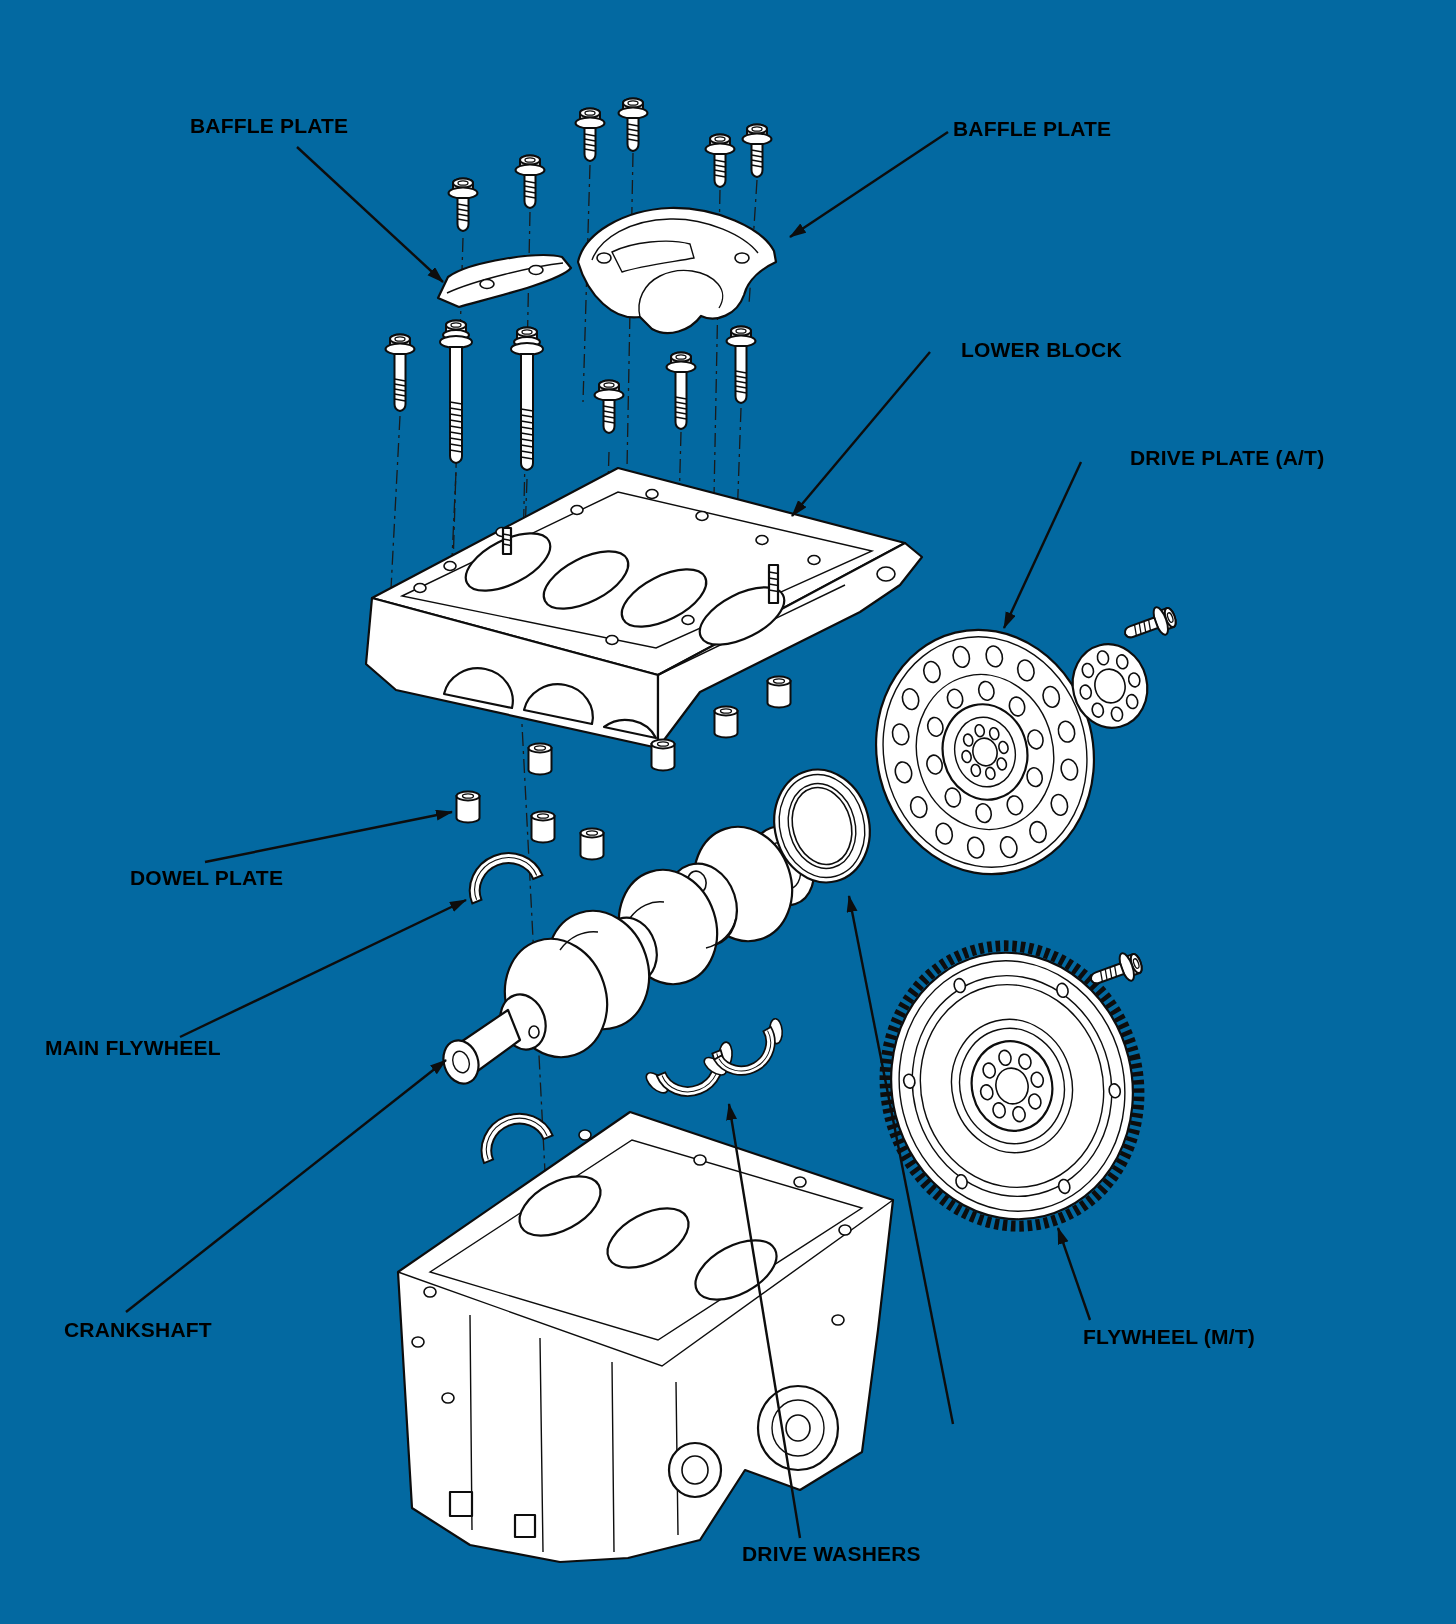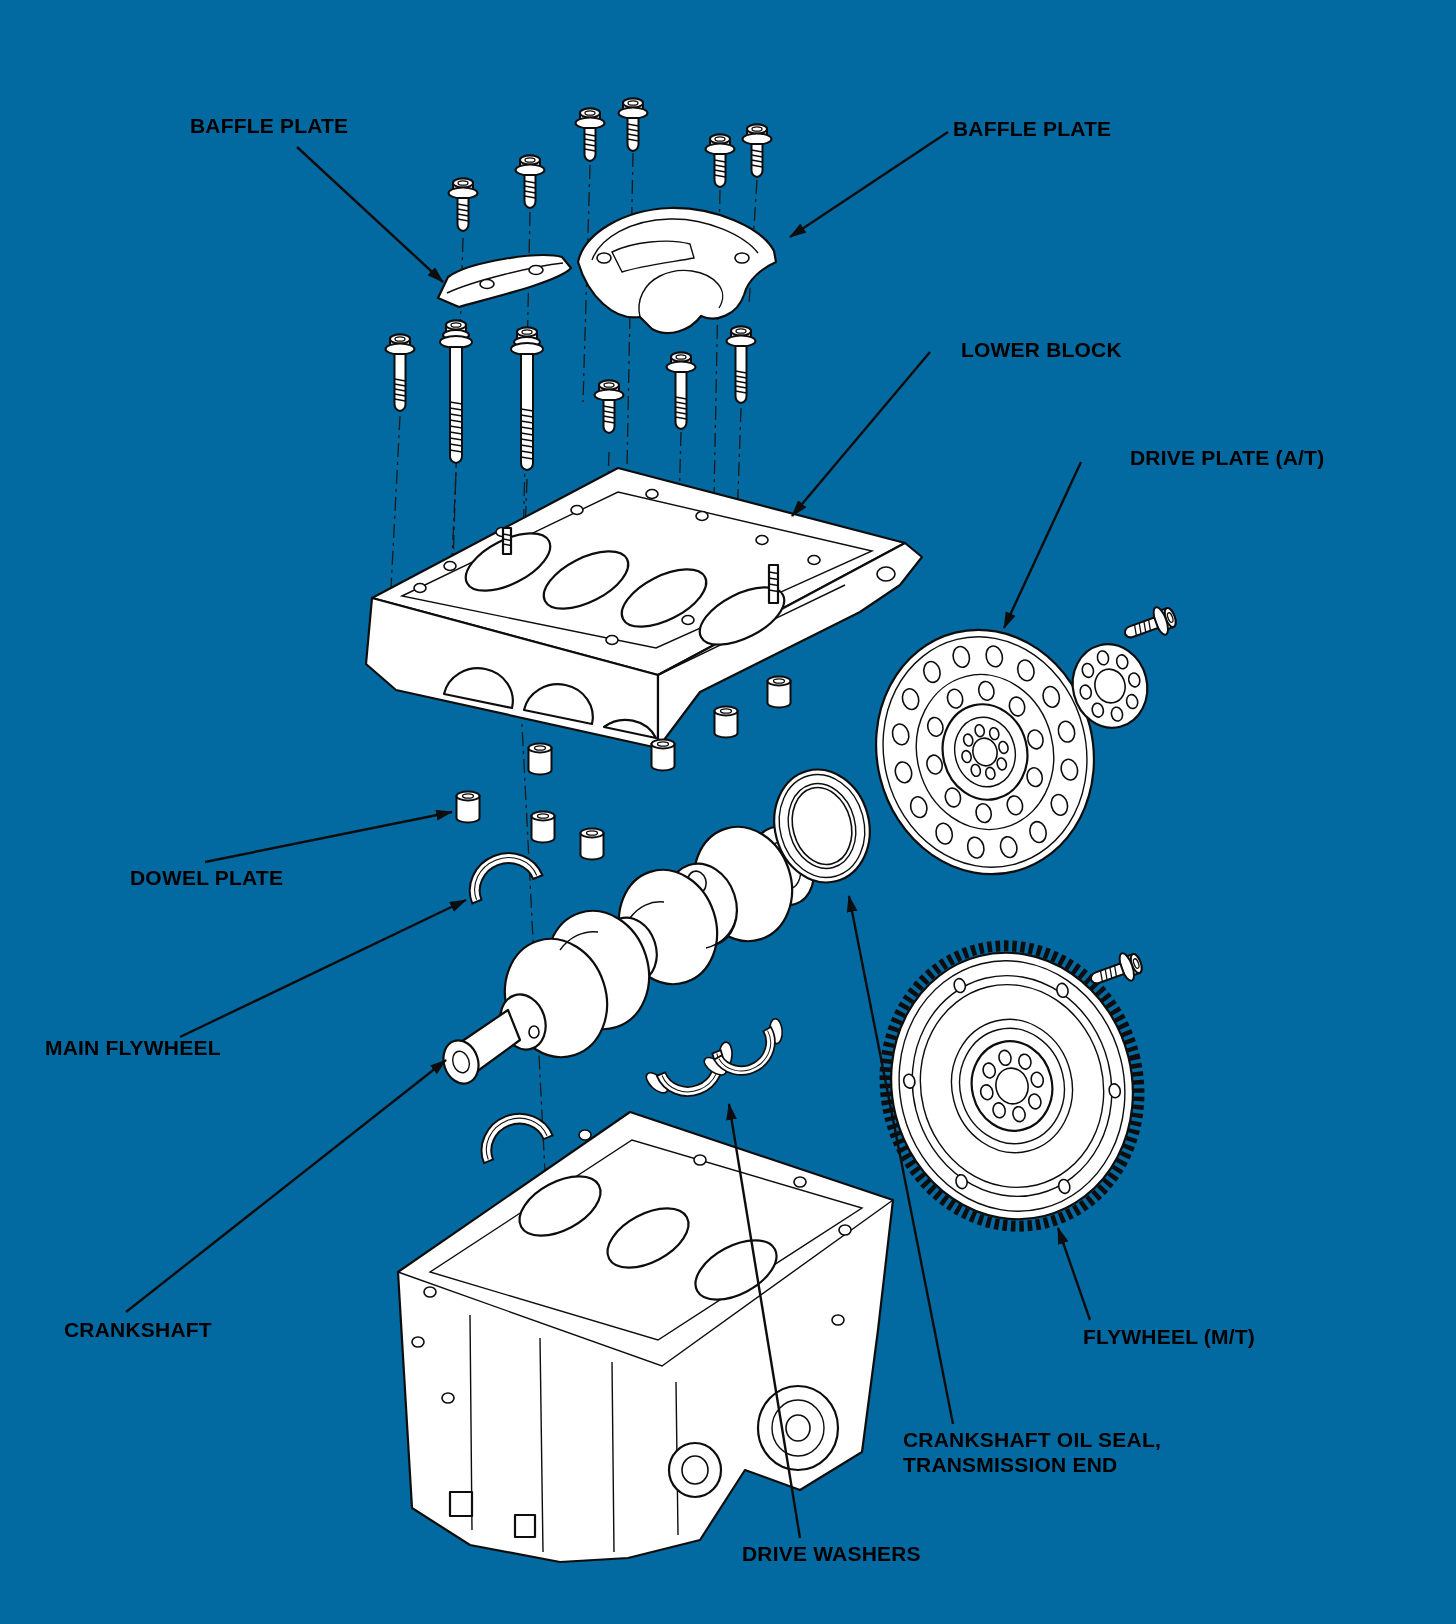--- a/index.html
+++ b/index.html
@@ -335,19 +335,15 @@
 </svg>
 
 <div class="lbl" style="left:190px;top:113px;">BAFFLE PLATE</div>
 <div class="lbl" style="left:953px;top:116px;">BAFFLE PLATE</div>
 <div class="lbl" style="left:935px;top:337px;margin-left:26px;">LOWER BLOCK</div>
 <div class="lbl" style="left:1083px;top:445px;margin-left:47px;">DRIVE PLATE (A/T)</div>
 <div class="lbl" style="left:130px;top:865px;">DOWEL PLATE</div>
 <div class="lbl" style="left:45px;top:1035px;">MAIN FLYWHEEL</div>
 <div class="lbl" style="left:48px;top:1317px;margin-left:16px;">CRANKSHAFT</div>
 <div class="lbl" style="left:1083px;top:1324px;">FLYWHEEL (M/T)</div>
-<div class="lbl" style="left:903px;top:1427px;">
-  <span style="display:block">CRANKSHAFT OIL SEAL,</span>
-  <span style="display:block">TRANSMISSION END</span>
+<div class="lbl" style="left:742px;top:1541px;">DRIVE WASHERS</div>
+
 </div>
-<div class="lbl" style="left:742px;top:1541px;">DRIVE WASHERS</div>
-
-</div>
 
 </body></html>

